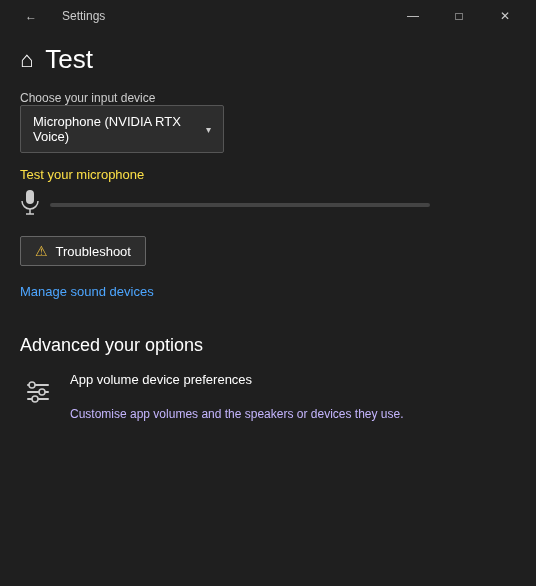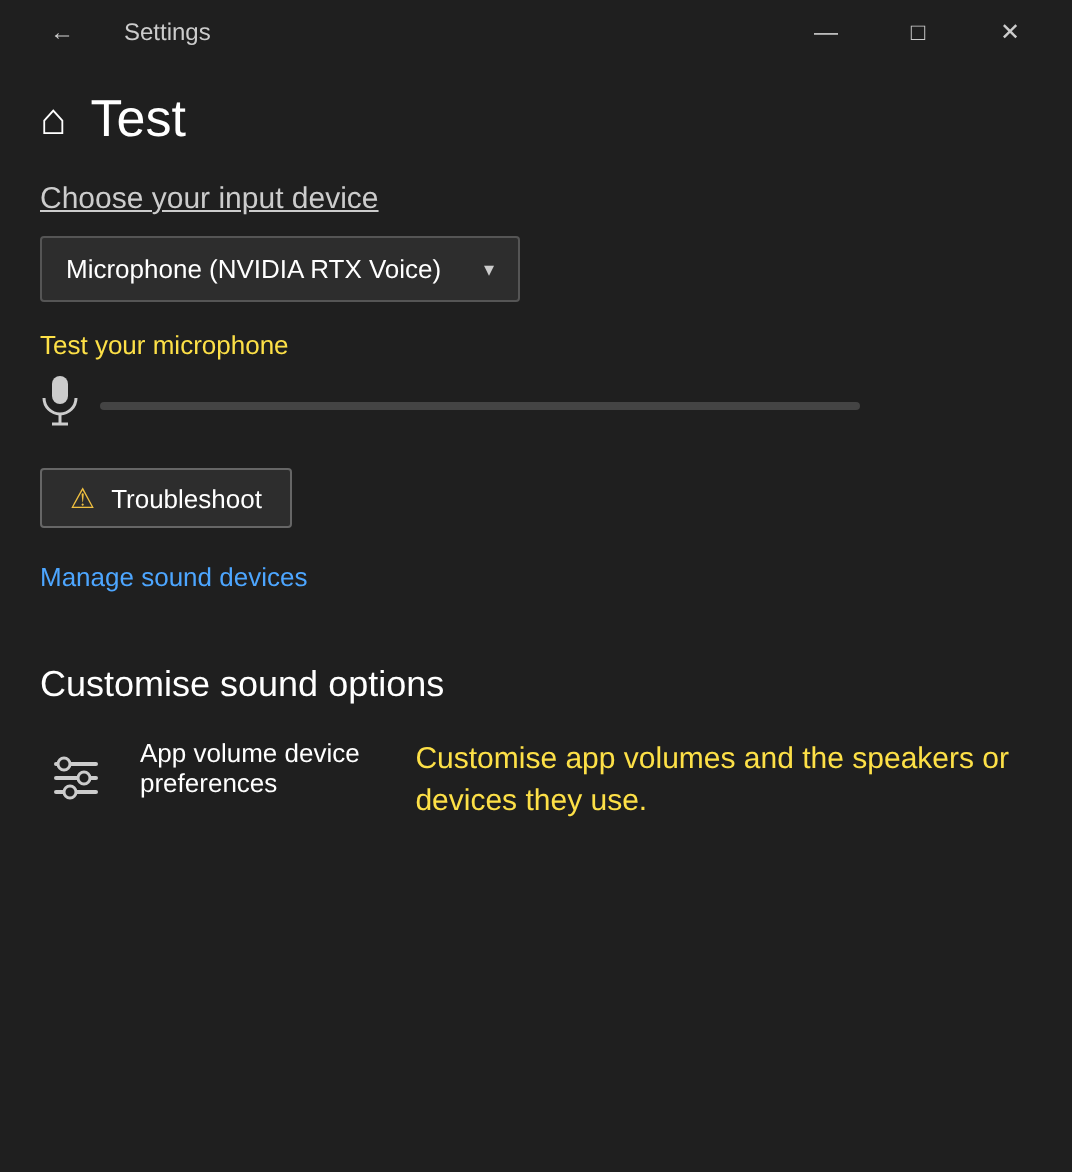--- a/index.html
+++ b/index.html
@@ -75,36 +75,34 @@
       font-weight: 300;
       color: #ffffff;
     }
 
     
     .content {
       padding: 0 20px;
     }
 
     .section-label {
-      font-size: 15px;
-      color: #cccccc;
-      margin-bottom: 10px;
-      text-decoration: underline;
+      font-size: 12px;
+      color: #cccccc;
     }
 
     
     .dropdown {
       display: flex;
       align-items: center;
       justify-content: space-between;
       background-color: #2d2d2d;
       border: 1px solid #555;
       border-radius: 2px;
       padding: 8px 12px;
-      width: 240px;
+      width: 204px;
       cursor: pointer;
       margin-bottom: 14px;
     }
 
     .dropdown-text {
       font-size: 13px;
       color: #ffffff;
     }
 
     .dropdown-arrow {
@@ -207,33 +205,33 @@
       flex-shrink: 0;
     }
 
     .sliders-icon svg {
       width: 28px;
       height: 28px;
     }
 
     .advanced-item-text {
       display: flex;
-      flex-direction: row;
+      flex-direction: column;
       gap: 3px;
     }
 
     .advanced-item-title {
       font-size: 13px;
       color: #ffffff;
       cursor: pointer;
     }
 
     .advanced-item-desc {
-      font-size: 15px;
-      color: #fde047;
+      font-size: 12px;
+      color: #c4b5fd;
       line-height: 1.4;
     }
   </style>
 </head>
 <body>
 
 <div class="title-bar">
   <div class="title-bar-left">
     <button class="title-bar-btn">
       <span>←</span>
@@ -290,21 +288,21 @@
     <button class="troubleshoot-btn">
       <span class="warn-icon">⚠</span>
       <span>Troubleshoot</span>
     </button>
 
     <a class="link">Manage sound devices</a>
   </div>
 
   <div>
     <div class="spacer"></div>
-    <h2 class="advanced-title">Customise sound options</h2>
+    <h2 class="advanced-title">Advanced your options</h2>
 
     <div class="advanced-item">
       <div class="advanced-item-icon sliders-icon">
         <svg viewBox="0 0 28 28" fill="none" xmlns="http://www.w3.org/2000/svg">
           <rect x="3" y="6" width="22" height="2" rx="1" fill="#cccccc"></rect>
           <rect x="3" y="13" width="22" height="2" rx="1" fill="#cccccc"></rect>
           <rect x="3" y="20" width="22" height="2" rx="1" fill="#cccccc"></rect>
           <circle cx="8" cy="7" r="3" fill="#1f1f1f" stroke="#cccccc" stroke-width="1.5"></circle>
           <circle cx="18" cy="14" r="3" fill="#1f1f1f" stroke="#cccccc" stroke-width="1.5"></circle>
           <circle cx="11" cy="21" r="3" fill="#1f1f1f" stroke="#cccccc" stroke-width="1.5"></circle>

